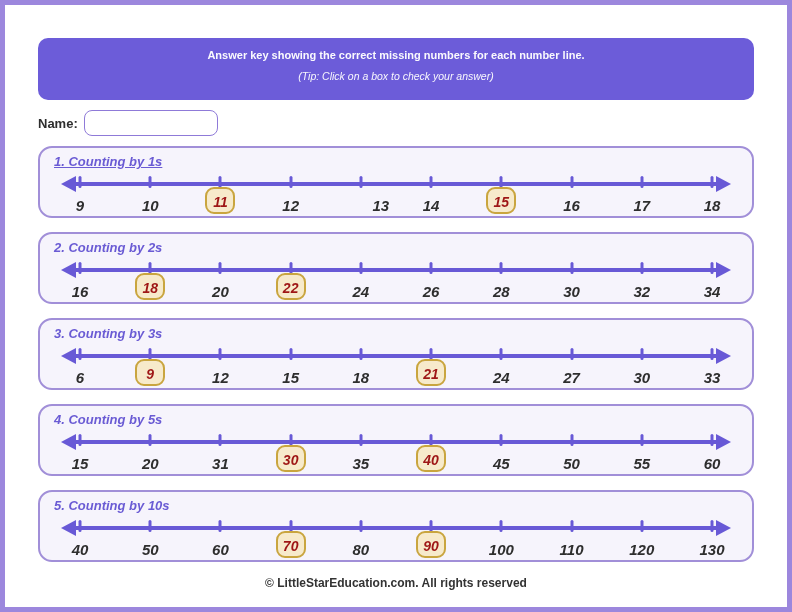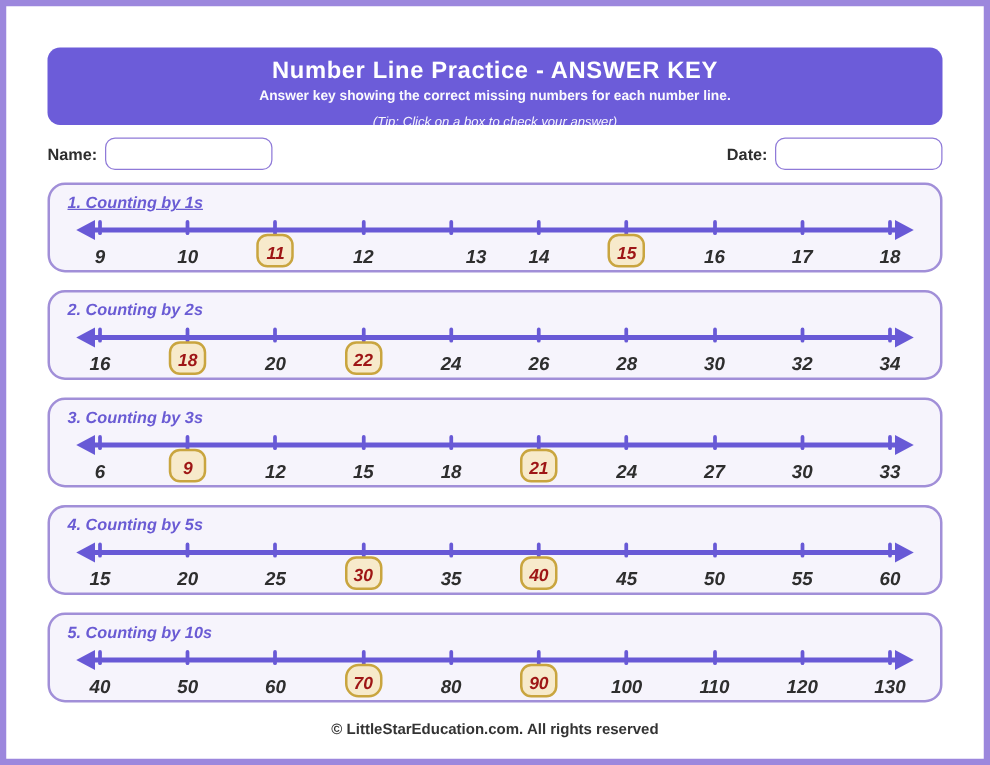--- a/index.html
+++ b/index.html
@@ -157,184 +157,179 @@
     font-weight:bold;
     color:#333333;
   }
 </style>
 </head>
 <body>
 
 <div class="page">
 
   <div class="header">
-    <div class="title">Number Line Practice - ANSWER KEY</div>
     <div class="subtitle">Answer key showing the correct missing numbers for each number line.</div>
     <div class="tip">(Tip: Click on a box to check your answer)</div>
   </div>
 
   <div class="fields-row">
     <div class="field">
       <span class="field-label">Name:</span>
       <input class="field-input" type="text" value="" style="">
     </div>
-    <div class="field">
-      <span class="field-label">Date:</span>
-      <input class="field-input" type="text" value="" style="">
+  </div>
+
+  <div class="sections" id="sections">
+      <div class="panel">
+        <div class="panel-title underlined">1. Counting by 1s</div>
+        <div class="nl">
+          <div class="nl-line"></div>
+          <div class="nl-arrow left"></div>
+          <div class="nl-arrow right"></div>
+          <div class="nl-ticks">
+            <div class="tick" style="left: 0%;"></div>
+            <div class="num" style="left: 0%;">9</div>
+            <div class="tick" style="left: 11.1111%;"></div>
+            <div class="num" style="left: 11.1111%;">10</div>
+            <div class="tick" style="left: 22.2222%;"></div>
+            <div class="answer" style="left: 22.2222%;">11</div>
+            <div class="tick" style="left: 33.3333%;"></div>
+            <div class="num" style="left: 33.3333%;">12</div>
+            <div class="tick" style="left: 44.4444%;"></div>
+            <div class="num" style="left: 44.4444%; margin-left: 20px;">13</div>
+            <div class="tick" style="left: 55.5556%;"></div>
+            <div class="num" style="left: 55.5556%;">14</div>
+            <div class="tick" style="left: 66.6667%;"></div>
+            <div class="answer" style="left: 66.6667%;">15</div>
+            <div class="tick" style="left: 77.7778%;"></div>
+            <div class="num" style="left: 77.7778%;">16</div>
+            <div class="tick" style="left: 88.8889%;"></div>
+            <div class="num" style="left: 88.8889%;">17</div>
+            <div class="tick" style="left: 100%;"></div>
+            <div class="num" style="left: 100%;">18</div>
+          </div>
+        </div>
+      </div>
+      <div class="panel">
+        <div class="panel-title">2. Counting by 2s</div>
+        <div class="nl">
+          <div class="nl-line"></div>
+          <div class="nl-arrow left"></div>
+          <div class="nl-arrow right"></div>
+          <div class="nl-ticks">
+            <div class="tick" style="left: 0%;"></div>
+            <div class="num" style="left: 0%;">16</div>
+            <div class="tick" style="left: 11.1111%;"></div>
+            <div class="answer" style="left: 11.1111%;">18</div>
+            <div class="tick" style="left: 22.2222%;"></div>
+            <div class="num" style="left: 22.2222%;">20</div>
+            <div class="tick" style="left: 33.3333%;"></div>
+            <div class="answer" style="left: 33.3333%;">22</div>
+            <div class="tick" style="left: 44.4444%;"></div>
+            <div class="num" style="left: 44.4444%;">24</div>
+            <div class="tick" style="left: 55.5556%;"></div>
+            <div class="num" style="left: 55.5556%;">26</div>
+            <div class="tick" style="left: 66.6667%;"></div>
+            <div class="num" style="left: 66.6667%;">28</div>
+            <div class="tick" style="left: 77.7778%;"></div>
+            <div class="num" style="left: 77.7778%;">30</div>
+            <div class="tick" style="left: 88.8889%;"></div>
+            <div class="num" style="left: 88.8889%;">32</div>
+            <div class="tick" style="left: 100%;"></div>
+            <div class="num" style="left: 100%;">34</div>
+          </div>
+        </div>
+      </div>
+      <div class="panel">
+        <div class="panel-title">3. Counting by 3s</div>
+        <div class="nl">
+          <div class="nl-line"></div>
+          <div class="nl-arrow left"></div>
+          <div class="nl-arrow right"></div>
+          <div class="nl-ticks">
+            <div class="tick" style="left: 0%;"></div>
+            <div class="num" style="left: 0%;">6</div>
+            <div class="tick" style="left: 11.1111%;"></div>
+            <div class="answer" style="left: 11.1111%;">9</div>
+            <div class="tick" style="left: 22.2222%;"></div>
+            <div class="num" style="left: 22.2222%;">12</div>
+            <div class="tick" style="left: 33.3333%;"></div>
+            <div class="num" style="left: 33.3333%;">15</div>
+            <div class="tick" style="left: 44.4444%;"></div>
+            <div class="num" style="left: 44.4444%;">18</div>
+            <div class="tick" style="left: 55.5556%;"></div>
+            <div class="answer" style="left: 55.5556%;">21</div>
+            <div class="tick" style="left: 66.6667%;"></div>
+            <div class="num" style="left: 66.6667%;">24</div>
+            <div class="tick" style="left: 77.7778%;"></div>
+            <div class="num" style="left: 77.7778%;">27</div>
+            <div class="tick" style="left: 88.8889%;"></div>
+            <div class="num" style="left: 88.8889%;">30</div>
+            <div class="tick" style="left: 100%;"></div>
+            <div class="num" style="left: 100%;">33</div>
+          </div>
+        </div>
+      </div>
+      <div class="panel">
+        <div class="panel-title">4. Counting by 5s</div>
+        <div class="nl">
+          <div class="nl-line"></div>
+          <div class="nl-arrow left"></div>
+          <div class="nl-arrow right"></div>
+          <div class="nl-ticks">
+            <div class="tick" style="left: 0%;"></div>
+            <div class="num" style="left: 0%;">15</div>
+            <div class="tick" style="left: 11.1111%;"></div>
+            <div class="num" style="left: 11.1111%;">20</div>
+            <div class="tick" style="left: 22.2222%;"></div>
+            <div class="num" style="left: 22.2222%;">31</div>
+            <div class="tick" style="left: 33.3333%;"></div>
+            <div class="answer" style="left: 33.3333%;">30</div>
+            <div class="tick" style="left: 44.4444%;"></div>
+            <div class="num" style="left: 44.4444%;">35</div>
+            <div class="tick" style="left: 55.5556%;"></div>
+            <div class="answer" style="left: 55.5556%;">40</div>
+            <div class="tick" style="left: 66.6667%;"></div>
+            <div class="num" style="left: 66.6667%;">45</div>
+            <div class="tick" style="left: 77.7778%;"></div>
+            <div class="num" style="left: 77.7778%;">50</div>
+            <div class="tick" style="left: 88.8889%;"></div>
+            <div class="num" style="left: 88.8889%;">55</div>
+            <div class="tick" style="left: 100%;"></div>
+            <div class="num" style="left: 100%;">60</div>
+          </div>
+        </div>
+      </div>
+      <div class="panel">
+        <div class="panel-title">5. Counting by 10s</div>
+        <div class="nl">
+          <div class="nl-line"></div>
+          <div class="nl-arrow left"></div>
+          <div class="nl-arrow right"></div>
+          <div class="nl-ticks">
+            <div class="tick" style="left: 0%;"></div>
+            <div class="num" style="left: 0%;">40</div>
+            <div class="tick" style="left: 11.1111%;"></div>
+            <div class="num" style="left: 11.1111%;">50</div>
+            <div class="tick" style="left: 22.2222%;"></div>
+            <div class="num" style="left: 22.2222%;">60</div>
+            <div class="tick" style="left: 33.3333%;"></div>
+            <div class="answer" style="left: 33.3333%;">70</div>
+            <div class="tick" style="left: 44.4444%;"></div>
+            <div class="num" style="left: 44.4444%;">80</div>
+            <div class="tick" style="left: 55.5556%;"></div>
+            <div class="answer" style="left: 55.5556%;">90</div>
+            <div class="tick" style="left: 66.6667%;"></div>
+            <div class="num" style="left: 66.6667%;">100</div>
+            <div class="tick" style="left: 77.7778%;"></div>
+            <div class="num" style="left: 77.7778%;">110</div>
+            <div class="tick" style="left: 88.8889%;"></div>
+            <div class="num" style="left: 88.8889%;">120</div>
+            <div class="tick" style="left: 100%;"></div>
+            <div class="num" style="left: 100%;">130</div>
+          </div>
+        </div>
+      </div>
     </div>
-  </div>
-
-  <div class="sections" id="sections">
-      <div class="panel">
-        <div class="panel-title underlined">1. Counting by 1s</div>
-        <div class="nl">
-          <div class="nl-line"></div>
-          <div class="nl-arrow left"></div>
-          <div class="nl-arrow right"></div>
-          <div class="nl-ticks">
-            <div class="tick" style="left: 0%;"></div>
-            <div class="num" style="left: 0%;">9</div>
-            <div class="tick" style="left: 11.1111%;"></div>
-            <div class="num" style="left: 11.1111%;">10</div>
-            <div class="tick" style="left: 22.2222%;"></div>
-            <div class="answer" style="left: 22.2222%;">11</div>
-            <div class="tick" style="left: 33.3333%;"></div>
-            <div class="num" style="left: 33.3333%;">12</div>
-            <div class="tick" style="left: 44.4444%;"></div>
-            <div class="num" style="left: 44.4444%; margin-left: 20px;">13</div>
-            <div class="tick" style="left: 55.5556%;"></div>
-            <div class="num" style="left: 55.5556%;">14</div>
-            <div class="tick" style="left: 66.6667%;"></div>
-            <div class="answer" style="left: 66.6667%;">15</div>
-            <div class="tick" style="left: 77.7778%;"></div>
-            <div class="num" style="left: 77.7778%;">16</div>
-            <div class="tick" style="left: 88.8889%;"></div>
-            <div class="num" style="left: 88.8889%;">17</div>
-            <div class="tick" style="left: 100%;"></div>
-            <div class="num" style="left: 100%;">18</div>
-          </div>
-        </div>
-      </div>
-      <div class="panel">
-        <div class="panel-title">2. Counting by 2s</div>
-        <div class="nl">
-          <div class="nl-line"></div>
-          <div class="nl-arrow left"></div>
-          <div class="nl-arrow right"></div>
-          <div class="nl-ticks">
-            <div class="tick" style="left: 0%;"></div>
-            <div class="num" style="left: 0%;">16</div>
-            <div class="tick" style="left: 11.1111%;"></div>
-            <div class="answer" style="left: 11.1111%;">18</div>
-            <div class="tick" style="left: 22.2222%;"></div>
-            <div class="num" style="left: 22.2222%;">20</div>
-            <div class="tick" style="left: 33.3333%;"></div>
-            <div class="answer" style="left: 33.3333%;">22</div>
-            <div class="tick" style="left: 44.4444%;"></div>
-            <div class="num" style="left: 44.4444%;">24</div>
-            <div class="tick" style="left: 55.5556%;"></div>
-            <div class="num" style="left: 55.5556%;">26</div>
-            <div class="tick" style="left: 66.6667%;"></div>
-            <div class="num" style="left: 66.6667%;">28</div>
-            <div class="tick" style="left: 77.7778%;"></div>
-            <div class="num" style="left: 77.7778%;">30</div>
-            <div class="tick" style="left: 88.8889%;"></div>
-            <div class="num" style="left: 88.8889%;">32</div>
-            <div class="tick" style="left: 100%;"></div>
-            <div class="num" style="left: 100%;">34</div>
-          </div>
-        </div>
-      </div>
-      <div class="panel">
-        <div class="panel-title">3. Counting by 3s</div>
-        <div class="nl">
-          <div class="nl-line"></div>
-          <div class="nl-arrow left"></div>
-          <div class="nl-arrow right"></div>
-          <div class="nl-ticks">
-            <div class="tick" style="left: 0%;"></div>
-            <div class="num" style="left: 0%;">6</div>
-            <div class="tick" style="left: 11.1111%;"></div>
-            <div class="answer" style="left: 11.1111%;">9</div>
-            <div class="tick" style="left: 22.2222%;"></div>
-            <div class="num" style="left: 22.2222%;">12</div>
-            <div class="tick" style="left: 33.3333%;"></div>
-            <div class="num" style="left: 33.3333%;">15</div>
-            <div class="tick" style="left: 44.4444%;"></div>
-            <div class="num" style="left: 44.4444%;">18</div>
-            <div class="tick" style="left: 55.5556%;"></div>
-            <div class="answer" style="left: 55.5556%;">21</div>
-            <div class="tick" style="left: 66.6667%;"></div>
-            <div class="num" style="left: 66.6667%;">24</div>
-            <div class="tick" style="left: 77.7778%;"></div>
-            <div class="num" style="left: 77.7778%;">27</div>
-            <div class="tick" style="left: 88.8889%;"></div>
-            <div class="num" style="left: 88.8889%;">30</div>
-            <div class="tick" style="left: 100%;"></div>
-            <div class="num" style="left: 100%;">33</div>
-          </div>
-        </div>
-      </div>
-      <div class="panel">
-        <div class="panel-title">4. Counting by 5s</div>
-        <div class="nl">
-          <div class="nl-line"></div>
-          <div class="nl-arrow left"></div>
-          <div class="nl-arrow right"></div>
-          <div class="nl-ticks">
-            <div class="tick" style="left: 0%;"></div>
-            <div class="num" style="left: 0%;">15</div>
-            <div class="tick" style="left: 11.1111%;"></div>
-            <div class="num" style="left: 11.1111%;">20</div>
-            <div class="tick" style="left: 22.2222%;"></div>
-            <div class="num" style="left: 22.2222%;">25</div>
-            <div class="tick" style="left: 33.3333%;"></div>
-            <div class="answer" style="left: 33.3333%;">30</div>
-            <div class="tick" style="left: 44.4444%;"></div>
-            <div class="num" style="left: 44.4444%;">35</div>
-            <div class="tick" style="left: 55.5556%;"></div>
-            <div class="answer" style="left: 55.5556%;">40</div>
-            <div class="tick" style="left: 66.6667%;"></div>
-            <div class="num" style="left: 66.6667%;">45</div>
-            <div class="tick" style="left: 77.7778%;"></div>
-            <div class="num" style="left: 77.7778%;">50</div>
-            <div class="tick" style="left: 88.8889%;"></div>
-            <div class="num" style="left: 88.8889%;">55</div>
-            <div class="tick" style="left: 100%;"></div>
-            <div class="num" style="left: 100%;">60</div>
-          </div>
-        </div>
-      </div>
-      <div class="panel">
-        <div class="panel-title">5. Counting by 10s</div>
-        <div class="nl">
-          <div class="nl-line"></div>
-          <div class="nl-arrow left"></div>
-          <div class="nl-arrow right"></div>
-          <div class="nl-ticks">
-            <div class="tick" style="left: 0%;"></div>
-            <div class="num" style="left: 0%;">40</div>
-            <div class="tick" style="left: 11.1111%;"></div>
-            <div class="num" style="left: 11.1111%;">50</div>
-            <div class="tick" style="left: 22.2222%;"></div>
-            <div class="num" style="left: 22.2222%;">60</div>
-            <div class="tick" style="left: 33.3333%;"></div>
-            <div class="answer" style="left: 33.3333%; border-radius: 11px;">70</div>
-            <div class="tick" style="left: 44.4444%;"></div>
-            <div class="num" style="left: 44.4444%;">80</div>
-            <div class="tick" style="left: 55.5556%;"></div>
-            <div class="answer" style="left: 55.5556%;">90</div>
-            <div class="tick" style="left: 66.6667%;"></div>
-            <div class="num" style="left: 66.6667%;">100</div>
-            <div class="tick" style="left: 77.7778%;"></div>
-            <div class="num" style="left: 77.7778%;">110</div>
-            <div class="tick" style="left: 88.8889%;"></div>
-            <div class="num" style="left: 88.8889%;">120</div>
-            <div class="tick" style="left: 100%;"></div>
-            <div class="num" style="left: 100%;">130</div>
-          </div>
-        </div>
-      </div>
-    </div>
 
   <div class="footer">© LittleStarEducation.com. All rights reserved</div>
 
 </div>
 
 </body></html>

